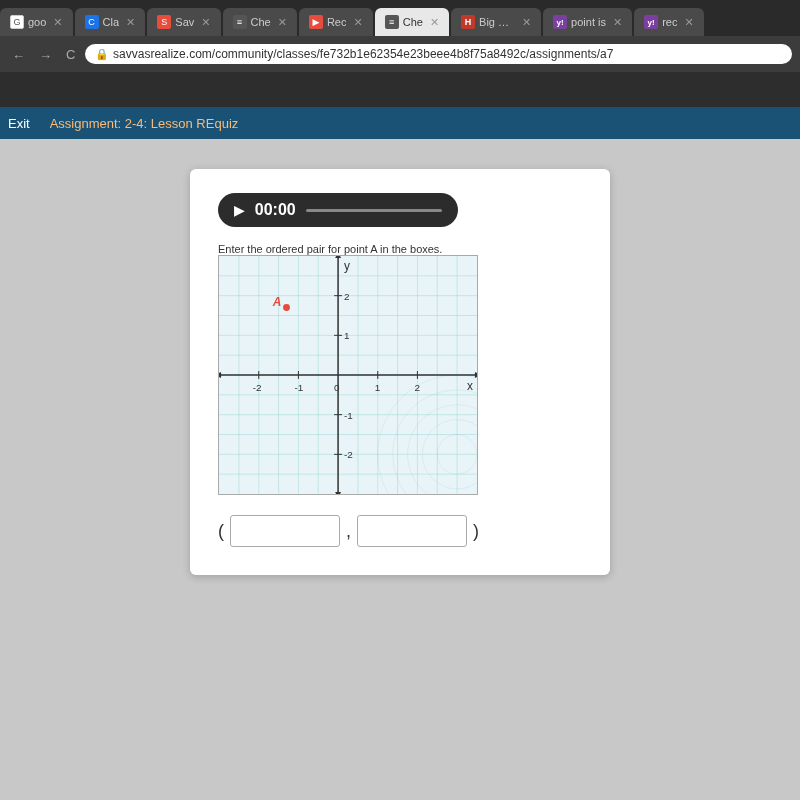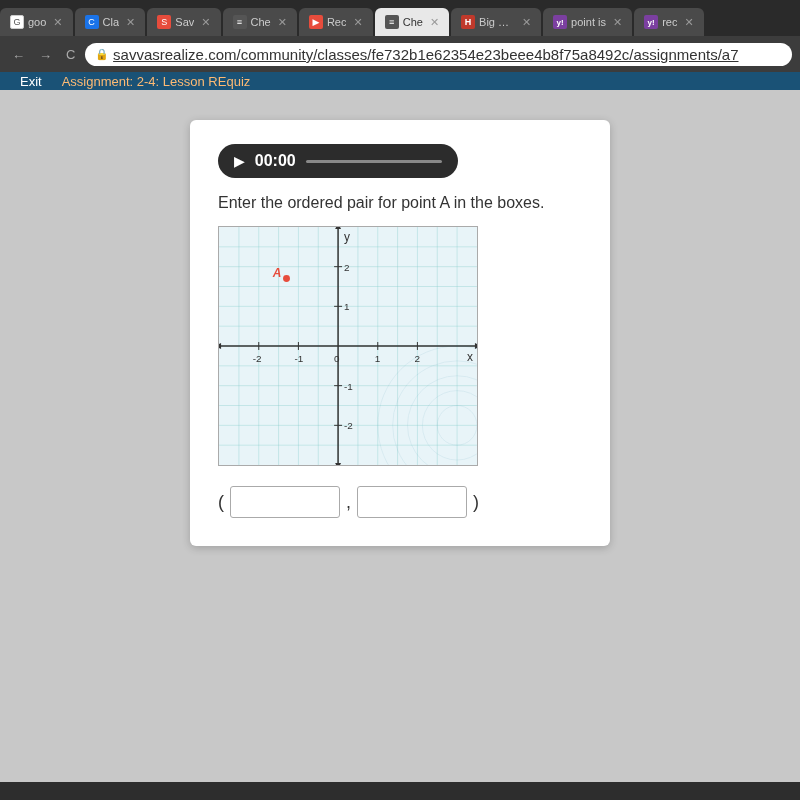--- a/index.html
+++ b/index.html
@@ -92,23 +92,24 @@
     .lock-icon {
       color: #555;
       font-size: 11px;
     }
 
     
     .app-menu {
       background: #1a5276;
       display: flex;
       align-items: center;
-      padding: 6px 20px;
+      padding: 6px 8px;
       gap: 20px;
-      height: 18px;
+      height: 32px;
+      margin-top: 35px;
     }
     .app-menu-exit {
       color: #fff;
       font-size: 13px;
       cursor: pointer;
     }
     .app-menu-assignment {
       color: #fdba74;
       font-size: 13px;
     }
@@ -156,23 +157,22 @@
     }
     .progress-bar {
       flex: 1;
       height: 3px;
       background: #888;
       border-radius: 2px;
     }
 
     
     .question-text {
-      font-size: 16px;
-      color: #333;
-      margin-bottom: 14px;
+      font-size: 11px;
+      color: #333;
     }
 
     
     .graph-container {
       border: 1px solid #aaa;
       background: #e8f4f8;
       width: 260px;
       height: 240px;
       position: relative;
       margin-bottom: 20px;
@@ -270,21 +270,21 @@
       <span class="tab-close">✕</span>
     </div>
   </div>
 
   <div class="address-bar">
     <span class="nav-btn">←</span>
     <span class="nav-btn">→</span>
     <span class="nav-btn">C</span>
     <div class="url-bar">
       <span class="lock-icon">🔒</span>
-      <span style="font-size:15px;color:#333;text-decoration:underline;">savvasrealize.com/community/classes/fe732b1e62354e23beee4b8f75a8492c/assignments/a7</span>
+      <span style="font-size:12px;color:#333;">savvasrealize.com/community/classes/fe732b1e62354e23beee4b8f75a8492c/assignments/a7</span>
     </div>
   </div>
 </div>
 
 <div class="app-menu">
   <span class="app-menu-exit">Exit</span>
   <span class="app-menu-assignment">Assignment: 2-4: Lesson REquiz</span>
 </div>
 
 <div class="main-content">

